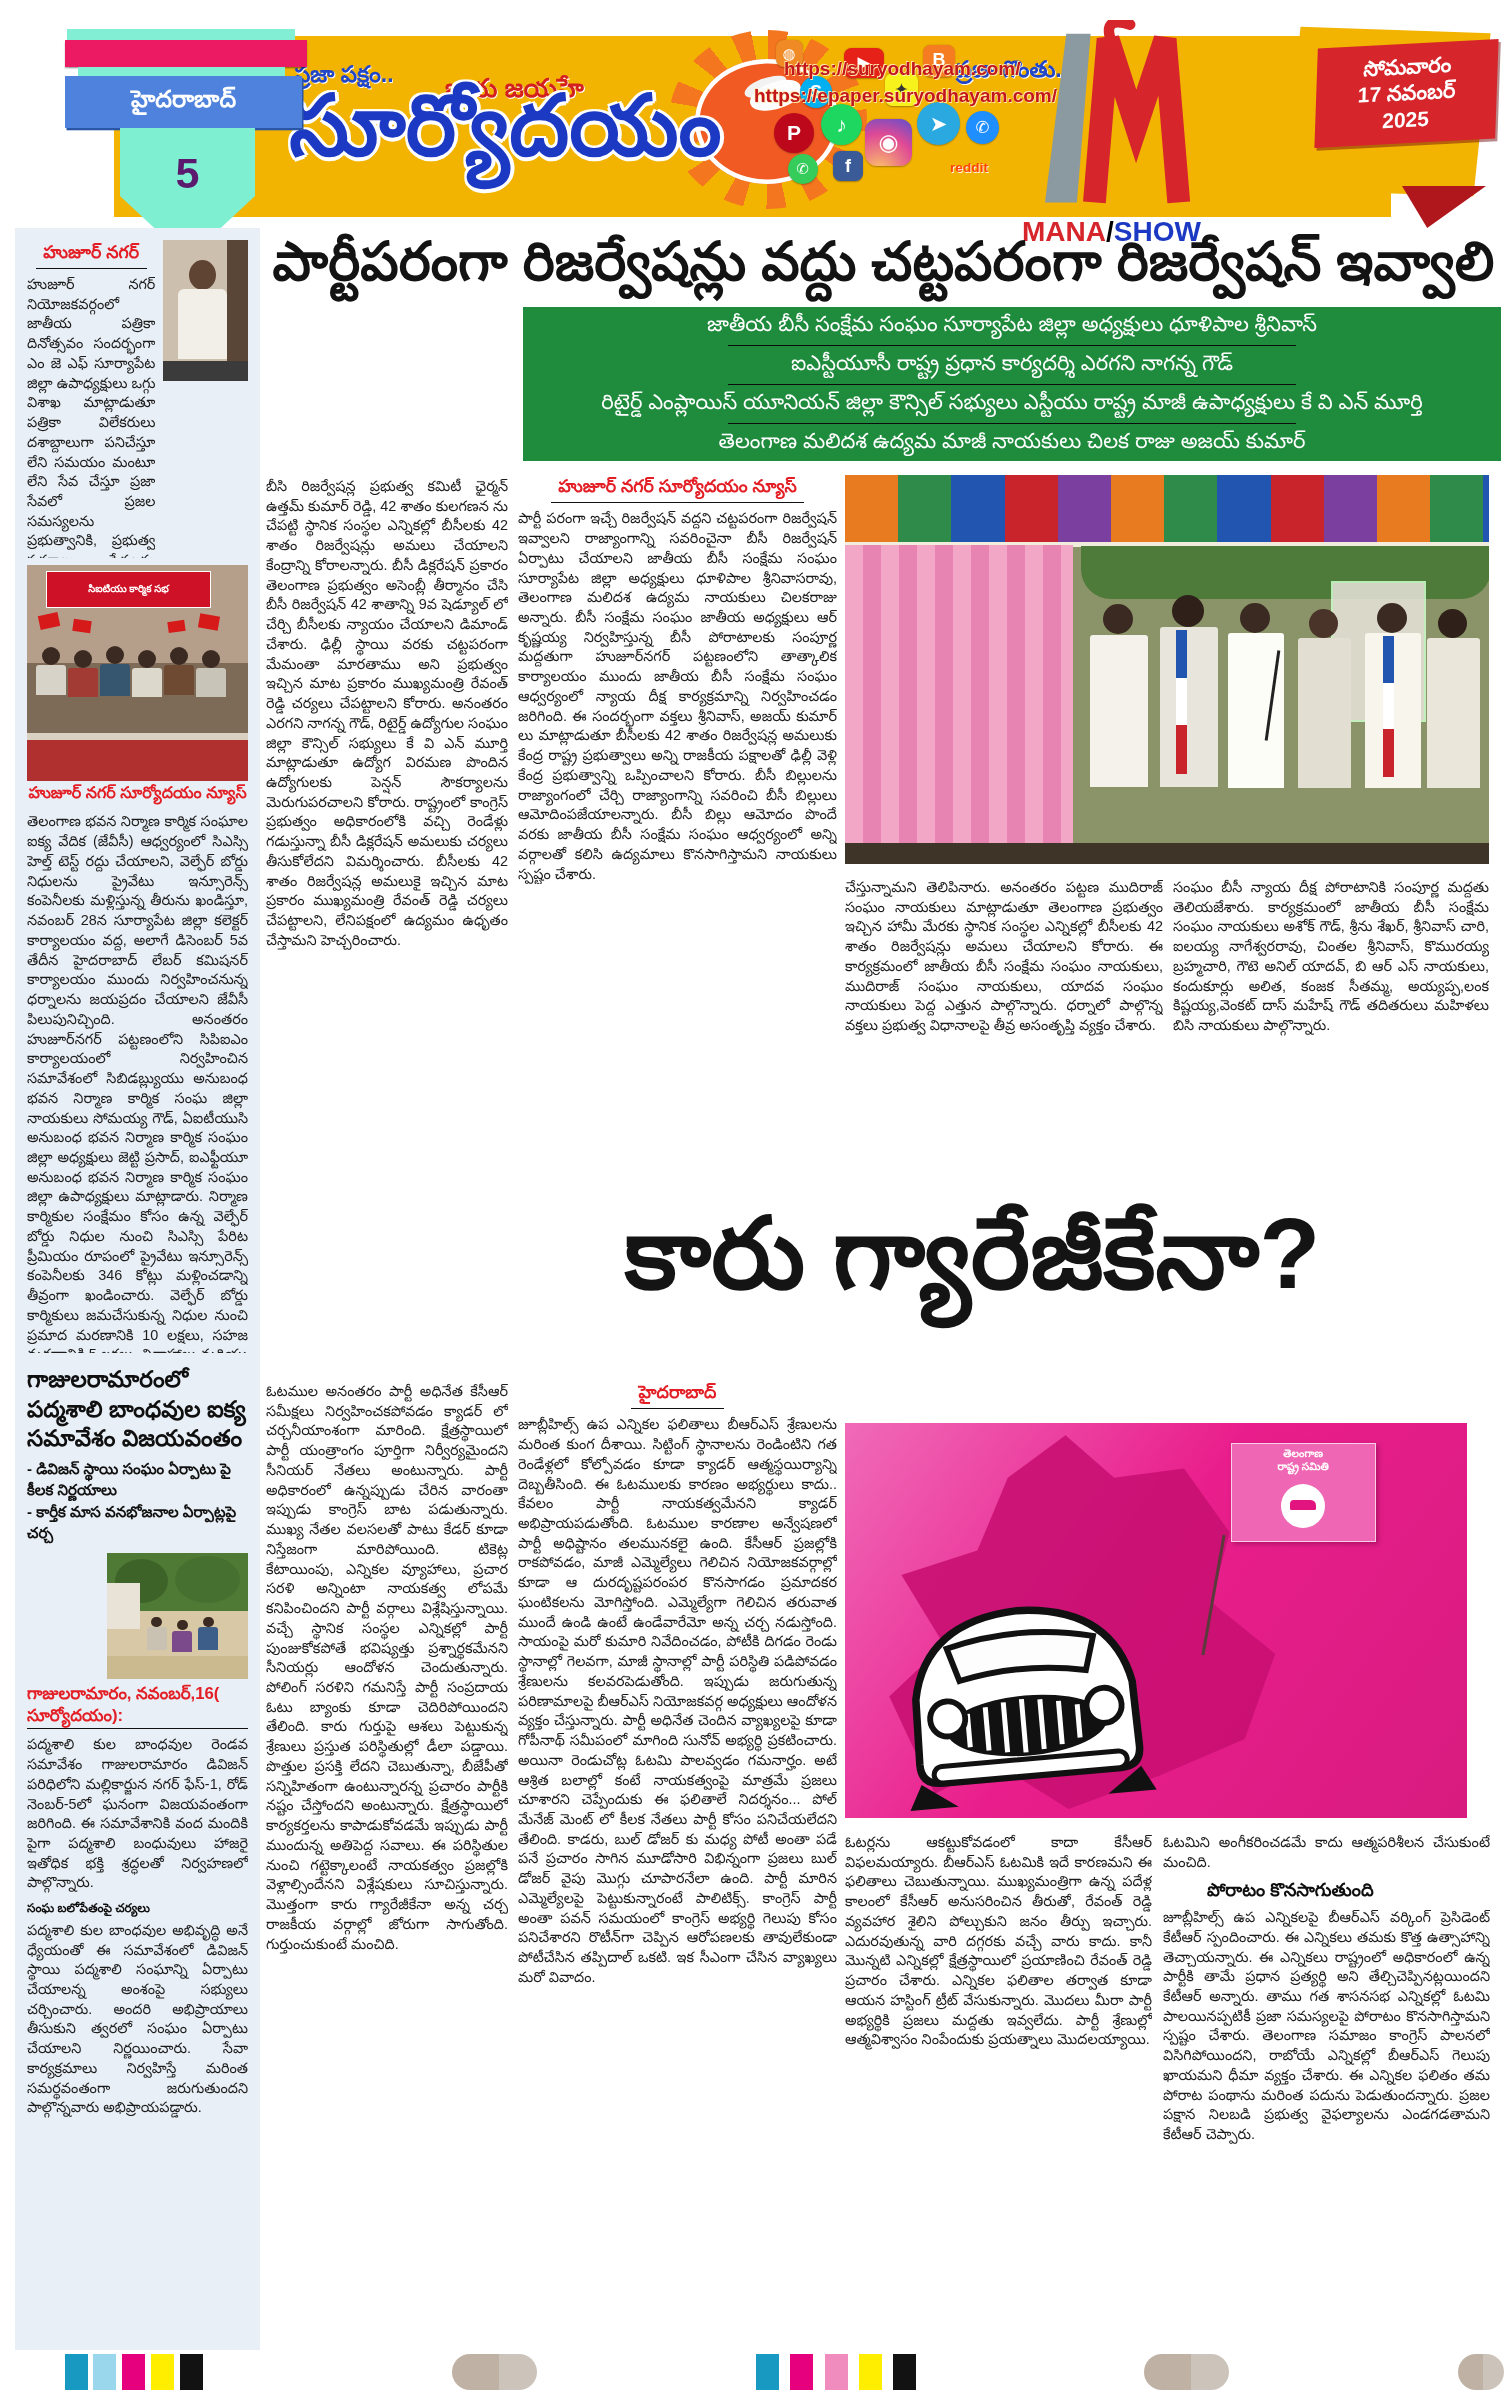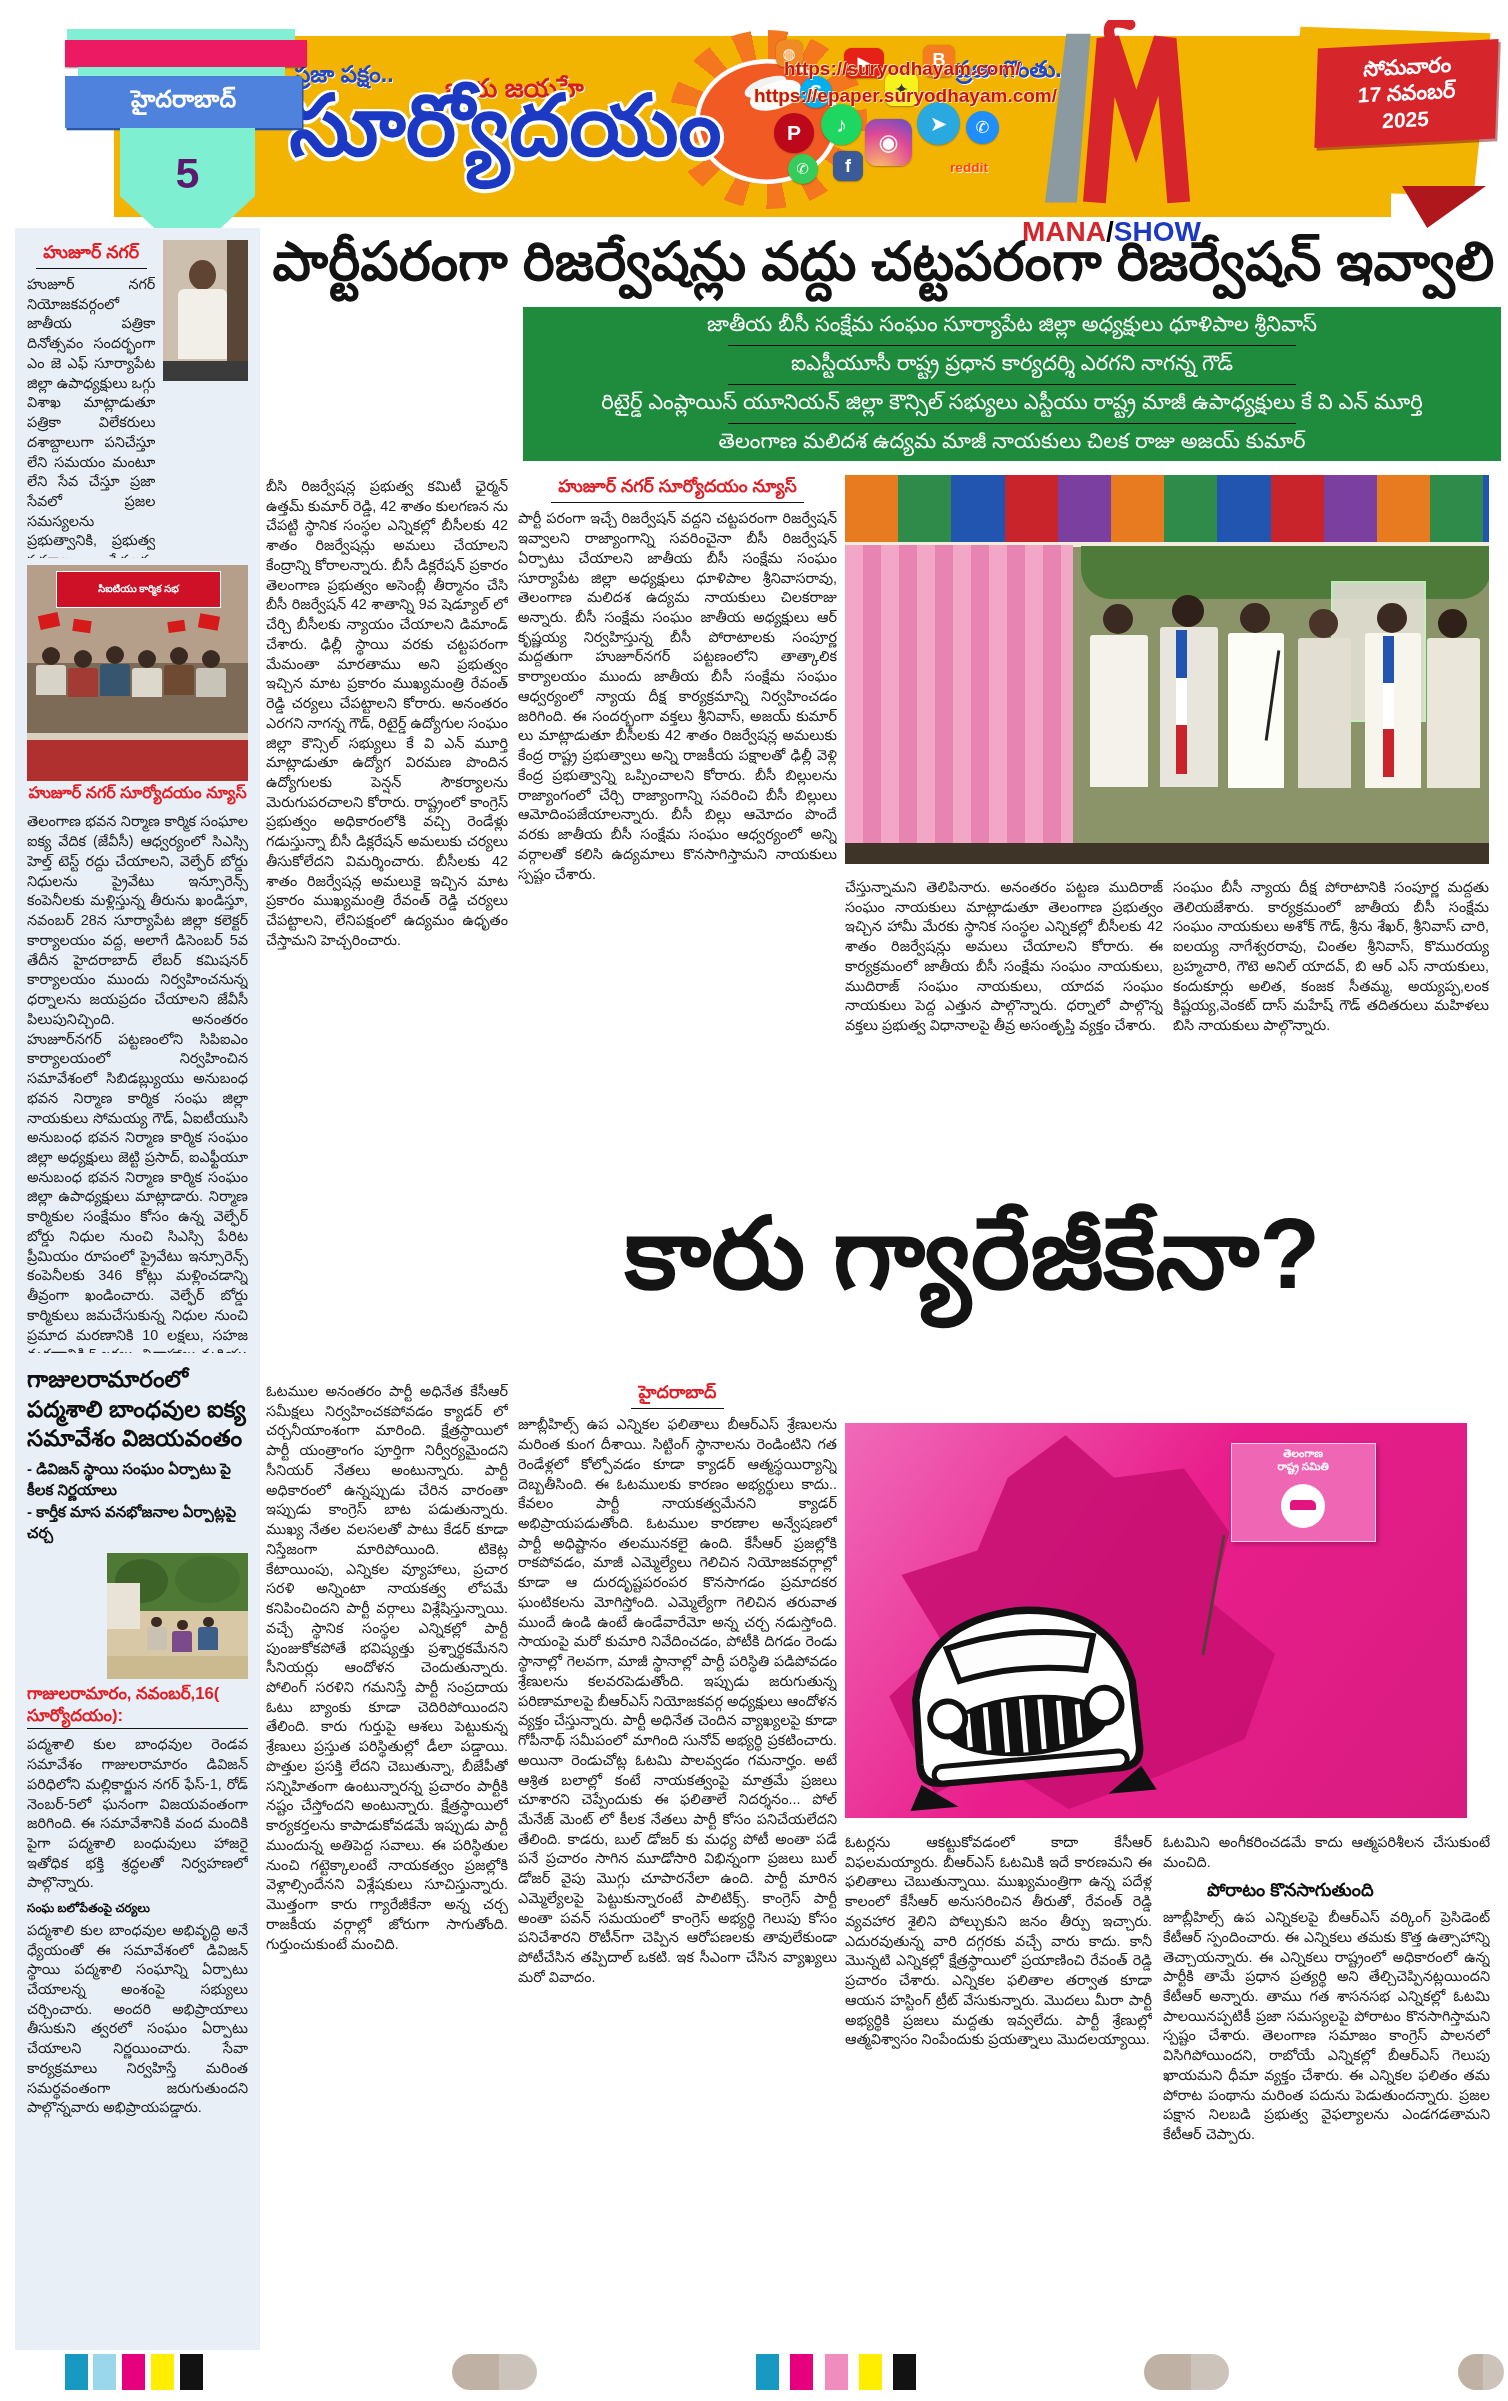--- a/index.html
+++ b/index.html
@@ -148,21 +148,21 @@
       <div class="abs head" style="left:26px;top:20px;width:27px;height:30px;background:#5F4433;"></div>
       <div class="abs" style="left:15px;top:49px;width:49px;height:70px;background:#f2efe8;border-radius:6px 6px 0 0;"></div>
       <div class="abs" style="left:0;bottom:0;width:100%;height:20px;background:#3b3b3b;"></div>
     </div>
     <div class="dateline"><span>హుజూర్ నగర్</span></div>
     <div class="body-text" style="height:283px;">హుజూర్ నగర్ నియోజకవర్గంలో జాతీయ పత్రికా దినోత్సవం సందర్భంగా ఎం జె ఎఫ్ సూర్యాపేట జిల్లా ఉపాధ్యక్షులు ఒగ్గు విశాఖ మాట్లాడుతూ పత్రికా విలేకరులు దశాబ్దాలుగా పనిచేస్తూ లేని సమయం మంటూ లేని సేవ చేస్తూ ప్రజా సేవలో ప్రజల సమస్యలను ప్రభుత్వానికి, ప్రభుత్వ పథకాలు సేవలను ప్రజలకు అందిస్తూ వారధిగా పనిచేస్తున్న పత్రిక విలేకరుల వారి జీవన భృతికి నెల నెల గౌరవ వేతనం విలేకరులకు ప్రభుత్వం ఇవ్వాలని కోరారు. రాష్ట్ర ప్రభుత్వం జర్నలిస్టుల సంక్షేమ ప్రజలకు అండగా ఉంటామని విలేకరులను గుర్తించి పలు రాష్ట్రాల్లో విలేకరులకు నెలకు 16000 గౌరవ వేతనాన్ని ఇస్తున్నారని, తెలంగాణ రాష్ట్ర ప్రభుత్వం కూడా ఇదే తరహాలో విలేకరుల జీవన భృతికి నెల నెల గౌరవ వేతనం ఇవ్వాలని కోరుకుంటున్నాం. ఈ కార్యక్రమంలో సీనియర్ జర్నలిస్టులు పలువురు పాల్గొన్నారు.</div>
 
     <div id="a2-photo">
       <div class="abs" style="left:0;top:0;width:100%;height:45%;background:#B59F8A;"></div>
       <div class="abs" style="left:0;bottom:0;width:100%;height:55%;background:#7D6A57;"></div>
-      <div class="abs" style="left:29px;top:6px;width:163px;height:35px;background:#CE1126;border:1.5px solid #fff;color:#fff;font-size:10px;font-weight:bold;display:flex;align-items:center;justify-content:center;text-align:center;">సిఐటియు కార్మిక సభ</div>
+      <div class="abs" style="left:19px;top:6px;width:163px;height:35px;background:#CE1126;border:1.5px solid #fff;color:#fff;font-size:10px;font-weight:bold;display:flex;align-items:center;justify-content:center;text-align:center;">సిఐటియు కార్మిక సభ</div>
       <div class="flag" style="left:12px;top:49px;width:20px;height:13.7px;transform:rotate(-12deg);"></div>
       <div class="flag" style="left:46px;top:55px;width:18px;height:12px;transform:rotate(8deg);"></div>
       <div class="flag" style="left:172px;top:50px;width:20px;height:13.7px;transform:rotate(10deg);"></div>
       <div class="flag" style="left:141px;top:56px;width:16.7px;height:11.4px;transform:rotate(-8deg);"></div>
       <div class="head" style="left:15px;top:82px;width:18px;height:18px;"></div>
       <div class="head" style="left:47px;top:85px;width:18px;height:18px;"></div>
       <div class="head" style="left:79px;top:81px;width:18px;height:18px;"></div>
       <div class="head" style="left:111px;top:85px;width:18px;height:18px;"></div>
       <div class="head" style="left:143px;top:82px;width:18px;height:18px;"></div>
       <div class="head" style="left:175px;top:85px;width:18px;height:18px;"></div>

